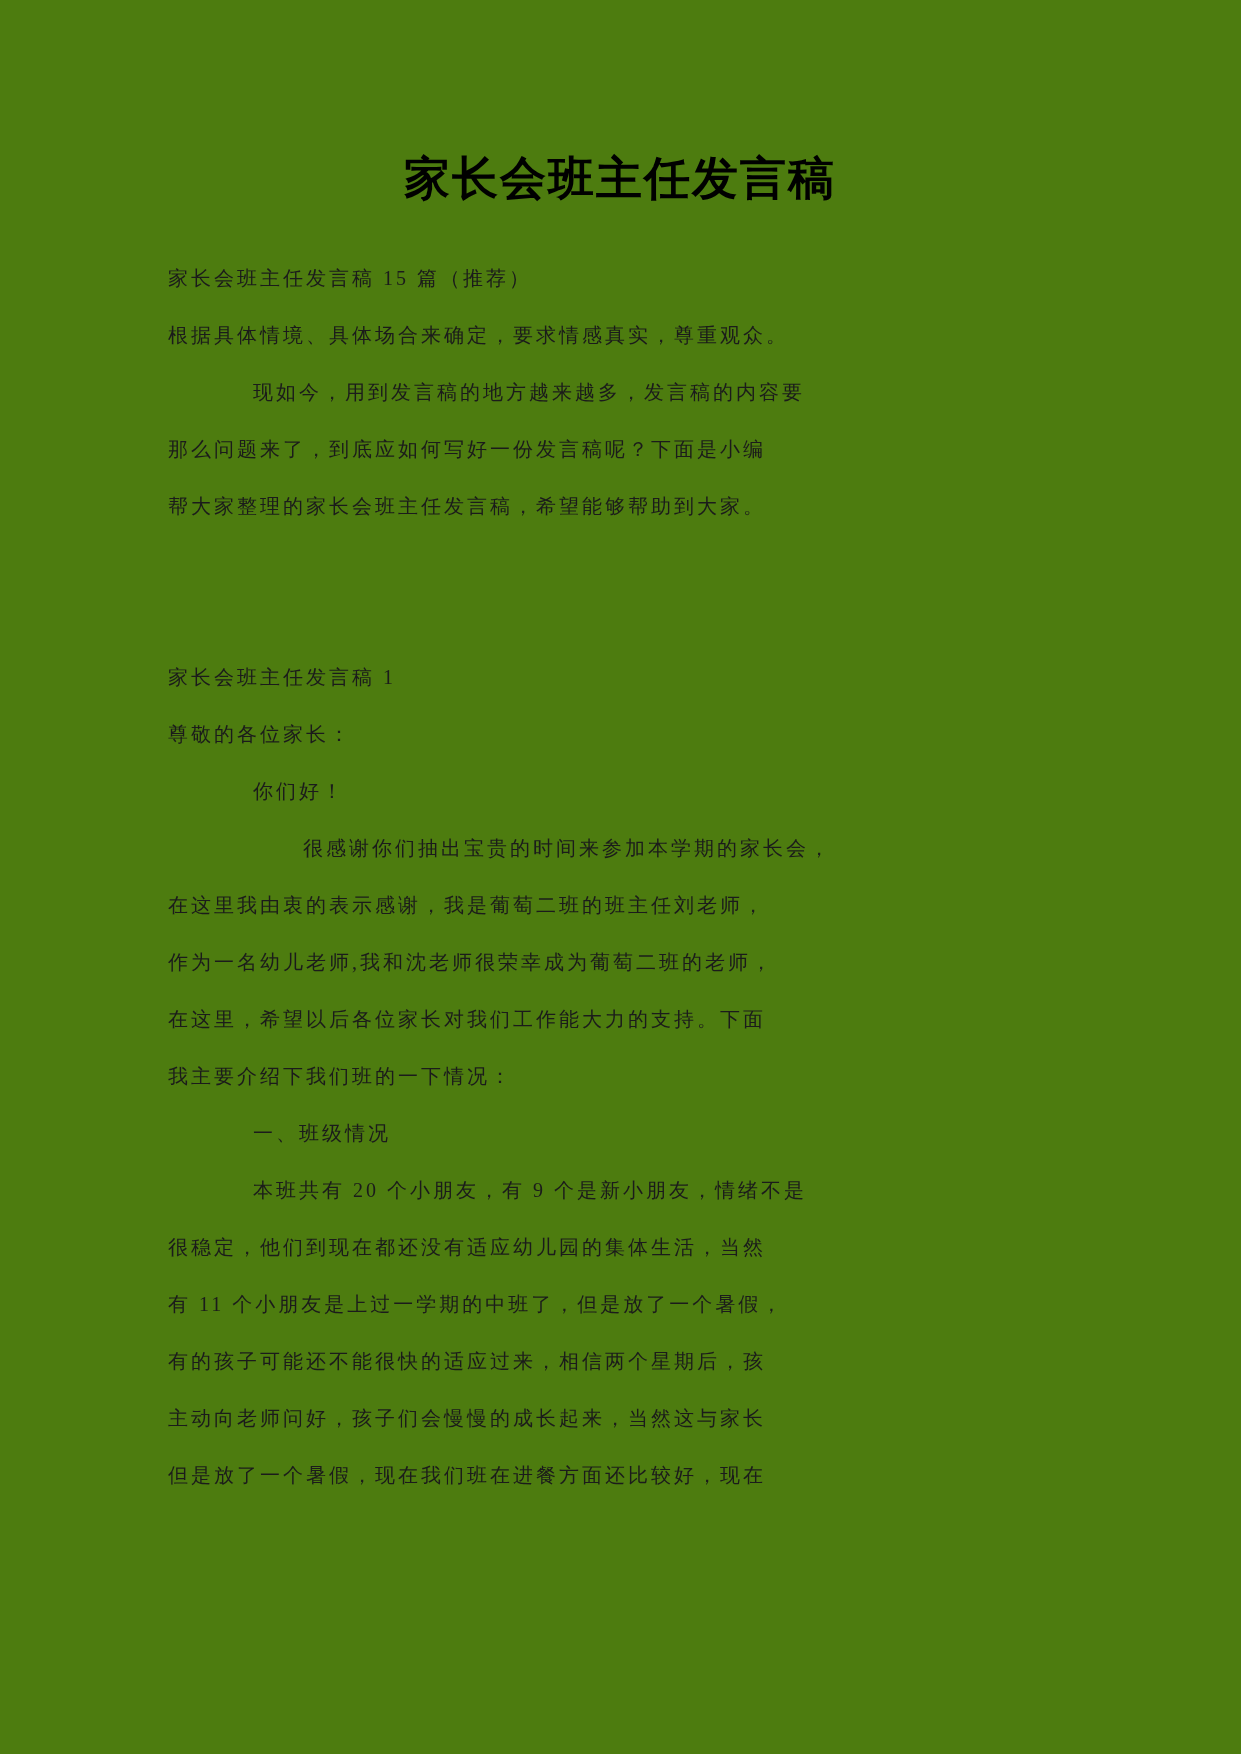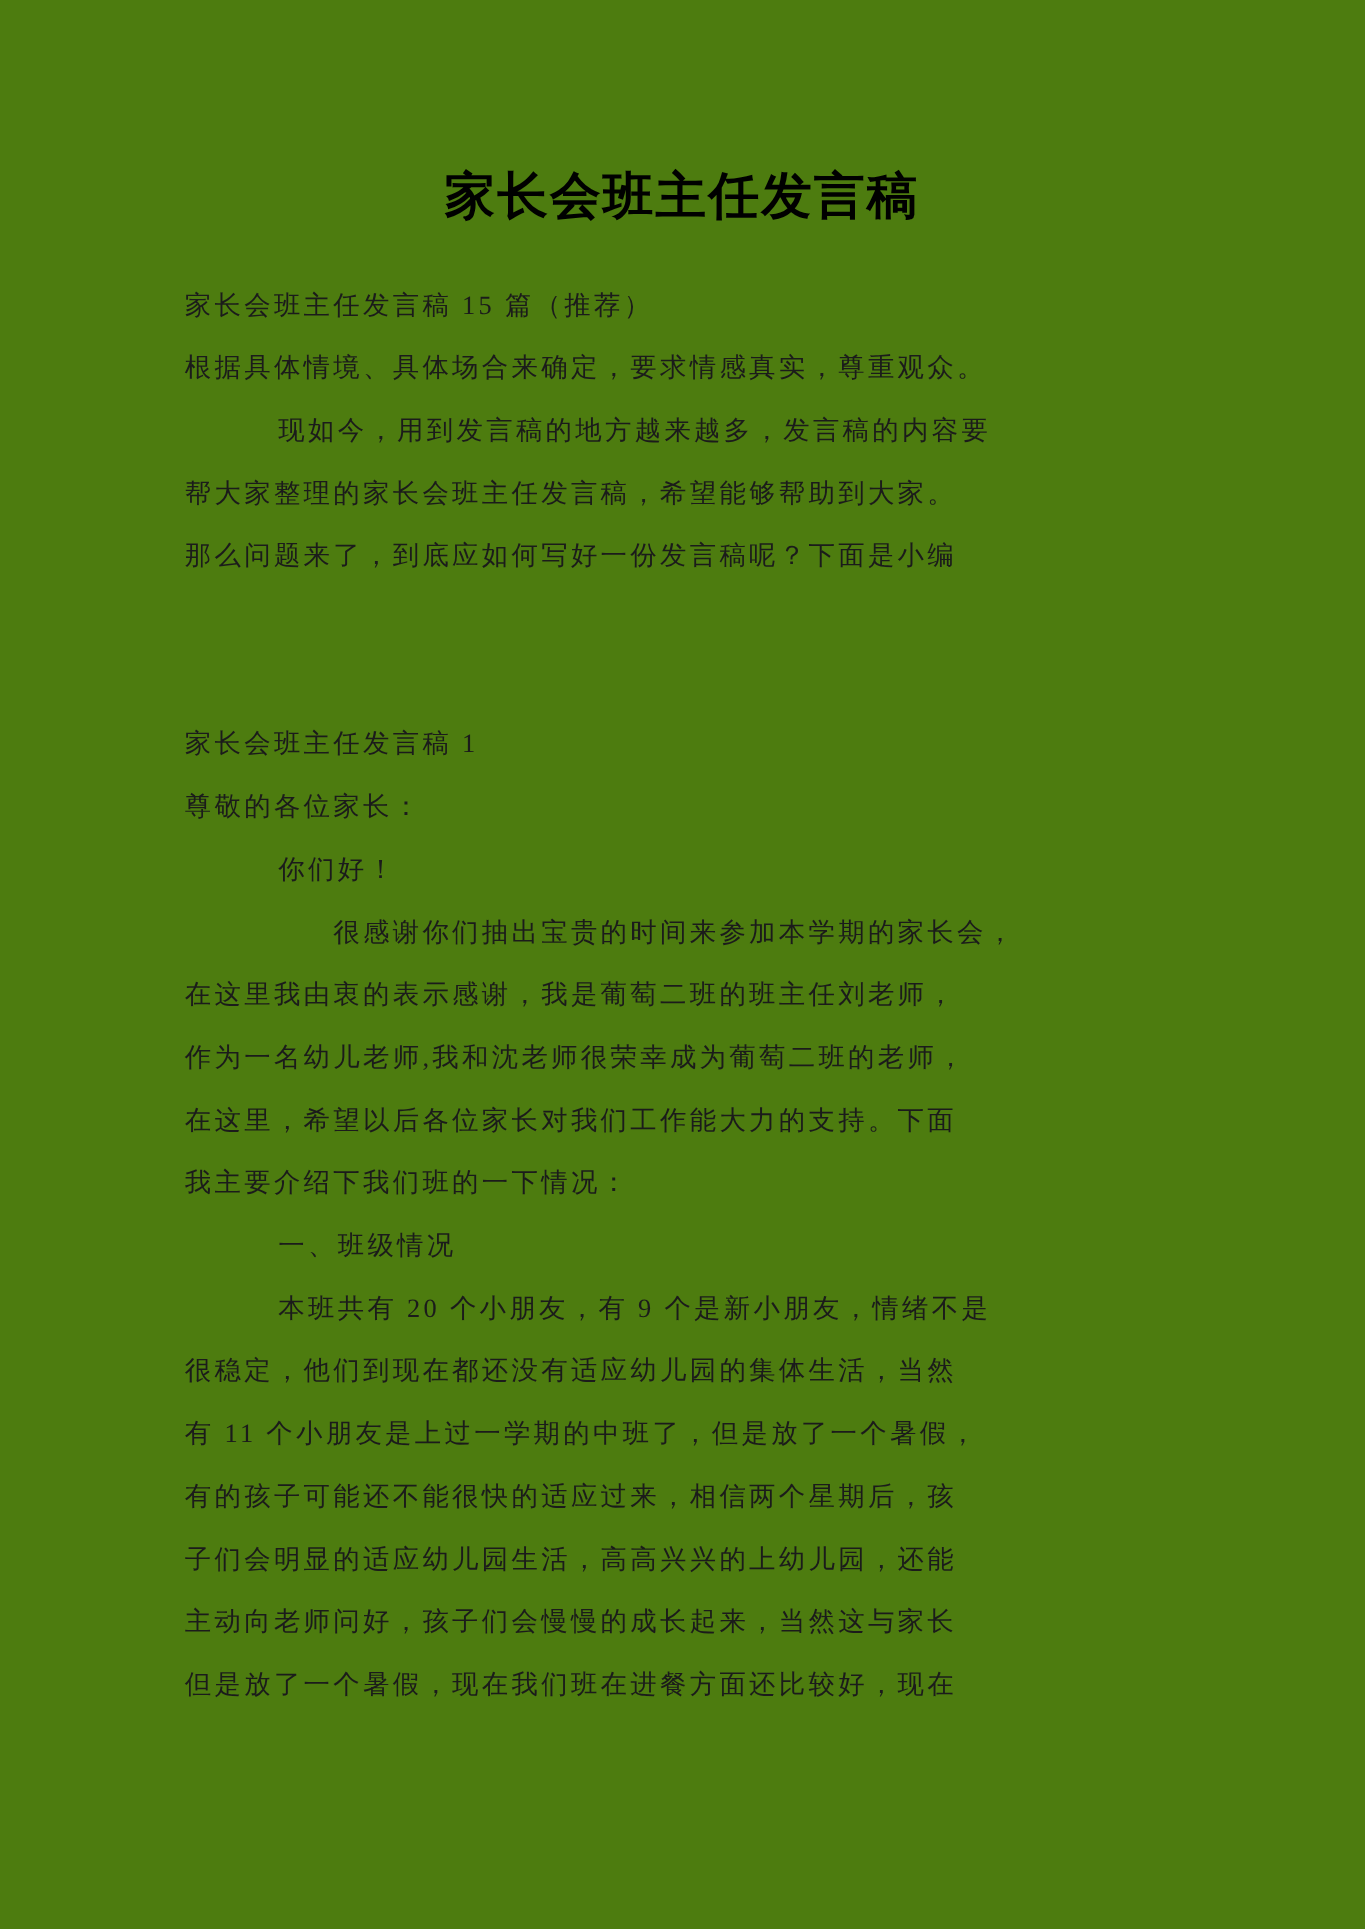--- a/index.html
+++ b/index.html
@@ -31,51 +31,50 @@
   }
   .text-body {
     position: absolute;
     top: 250px;
     left: 168px;
     width: 904px;
   }
   .line {
     height: 57px;
     line-height: 57px;
-    font-size: 24px;
+    font-size: 20px;
     letter-spacing: 3px;
     white-space: nowrap;
     font-weight: 400;
   }
   .indent-1 { padding-left: 85px; }
   .indent-2 { padding-left: 135px; }
 </style>
 </head>
 <body>
 
 <div class="page">
   <h1 class="doc-title">家长会班主任发言稿</h1>
   <div class="text-body">
       <div class="line">家长会班主任发言稿 15 篇（推荐）</div>
       <div class="line">根据具体情境、具体场合来确定，要求情感真实，尊重观众。</div>
       <div class="line indent-1">现如今，用到发言稿的地方越来越多，发言稿的内容要</div>
+      <div class="line">那么问题来了，到底应如何写好一份发言稿呢？下面是小编</div>
       <div class="line">帮大家整理的家长会班主任发言稿，希望能够帮助到大家。</div>
-      <div class="line">那么问题来了，到底应如何写好一份发言稿呢？下面是小编</div>
       <div class="line"></div>
       <div class="line"></div>
       <div class="line">家长会班主任发言稿 1</div>
       <div class="line">尊敬的各位家长：</div>
       <div class="line indent-1">你们好！</div>
       <div class="line indent-2">很感谢你们抽出宝贵的时间来参加本学期的家长会，</div>
       <div class="line">在这里我由衷的表示感谢，我是葡萄二班的班主任刘老师，</div>
       <div class="line">作为一名幼儿老师,我和沈老师很荣幸成为葡萄二班的老师，</div>
       <div class="line">在这里，希望以后各位家长对我们工作能大力的支持。下面</div>
       <div class="line">我主要介绍下我们班的一下情况：</div>
       <div class="line indent-1">一、班级情况</div>
       <div class="line indent-1">本班共有 20 个小朋友，有 9 个是新小朋友，情绪不是</div>
       <div class="line">很稳定，他们到现在都还没有适应幼儿园的集体生活，当然</div>
       <div class="line">有 11 个小朋友是上过一学期的中班了，但是放了一个暑假，</div>
       <div class="line">有的孩子可能还不能很快的适应过来，相信两个星期后，孩</div>
-      <div class="line">子们会明显的适应幼儿园生活，高高兴兴的上幼儿园，还能</div>
       <div class="line">主动向老师问好，孩子们会慢慢的成长起来，当然这与家长</div>
       <div class="line">但是放了一个暑假，现在我们班在进餐方面还比较好，现在</div>
     </div>
 </div>
 
 </body></html>

